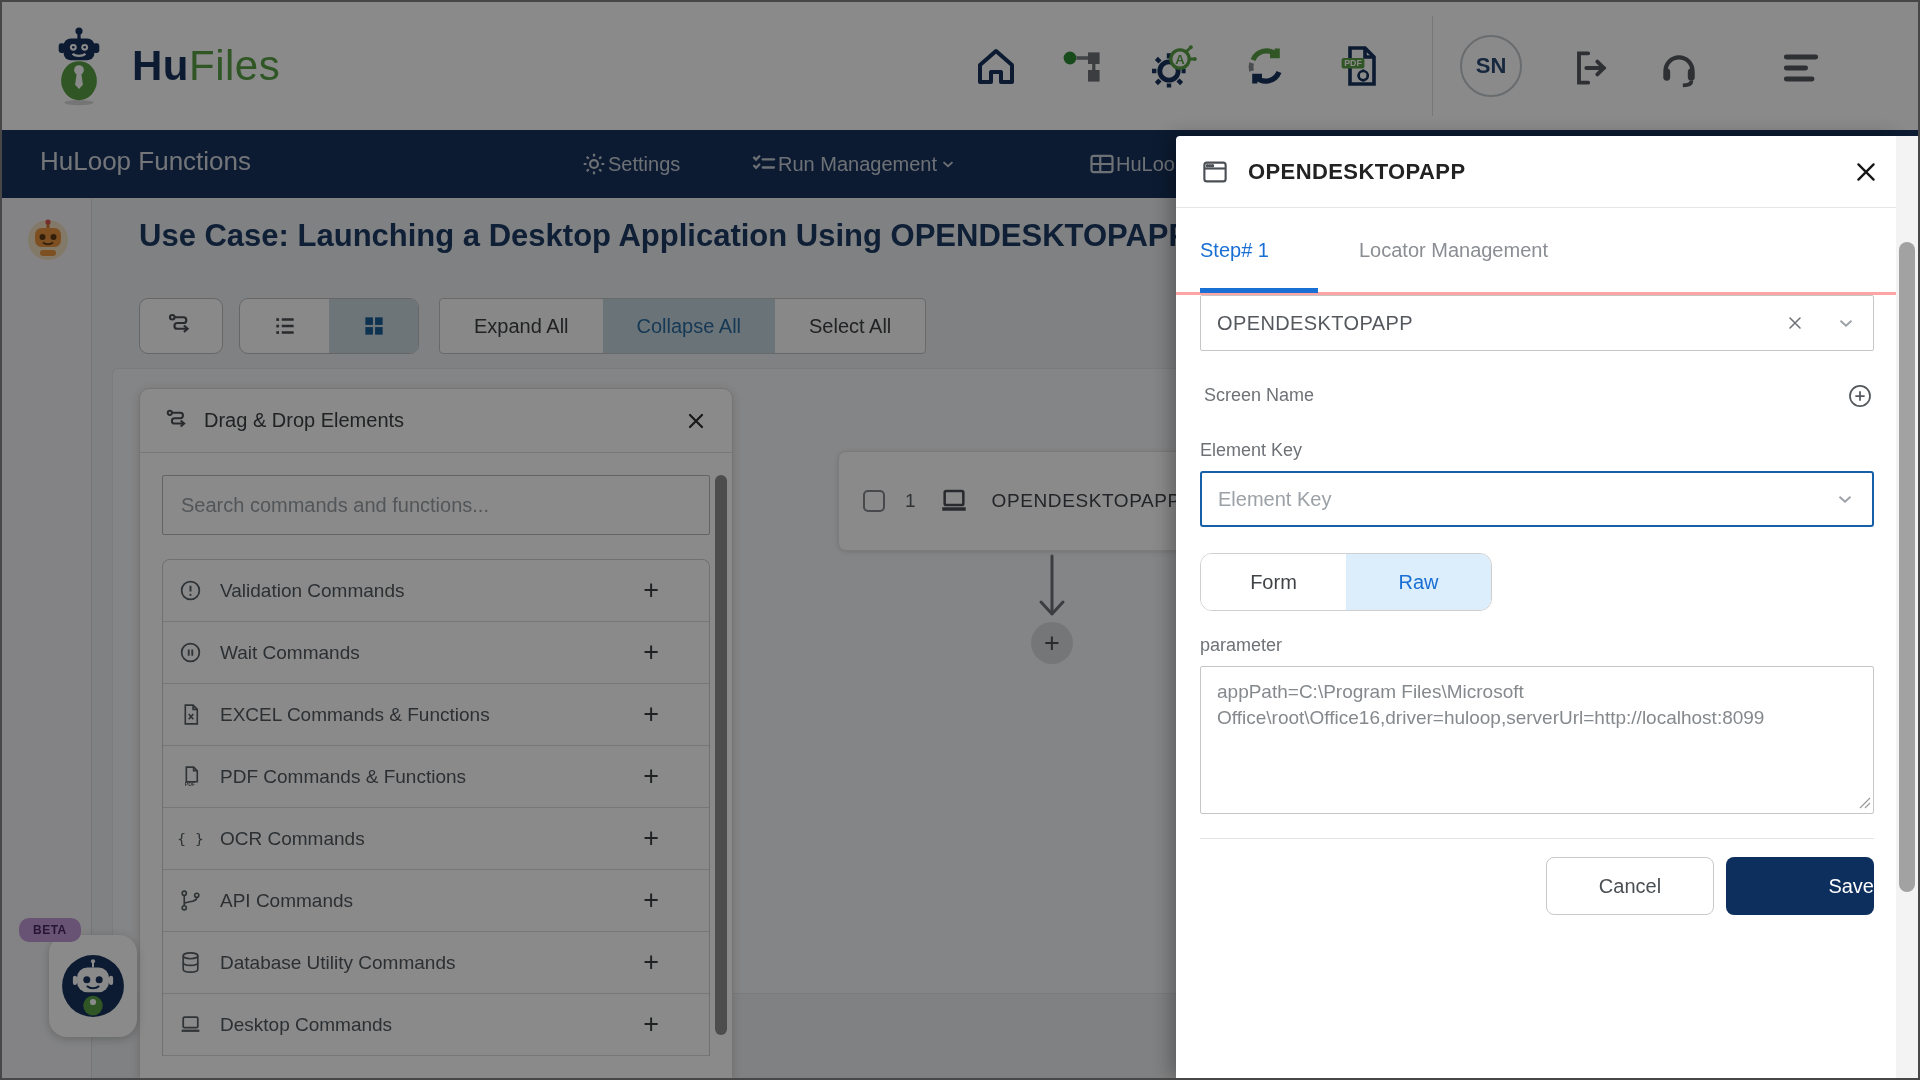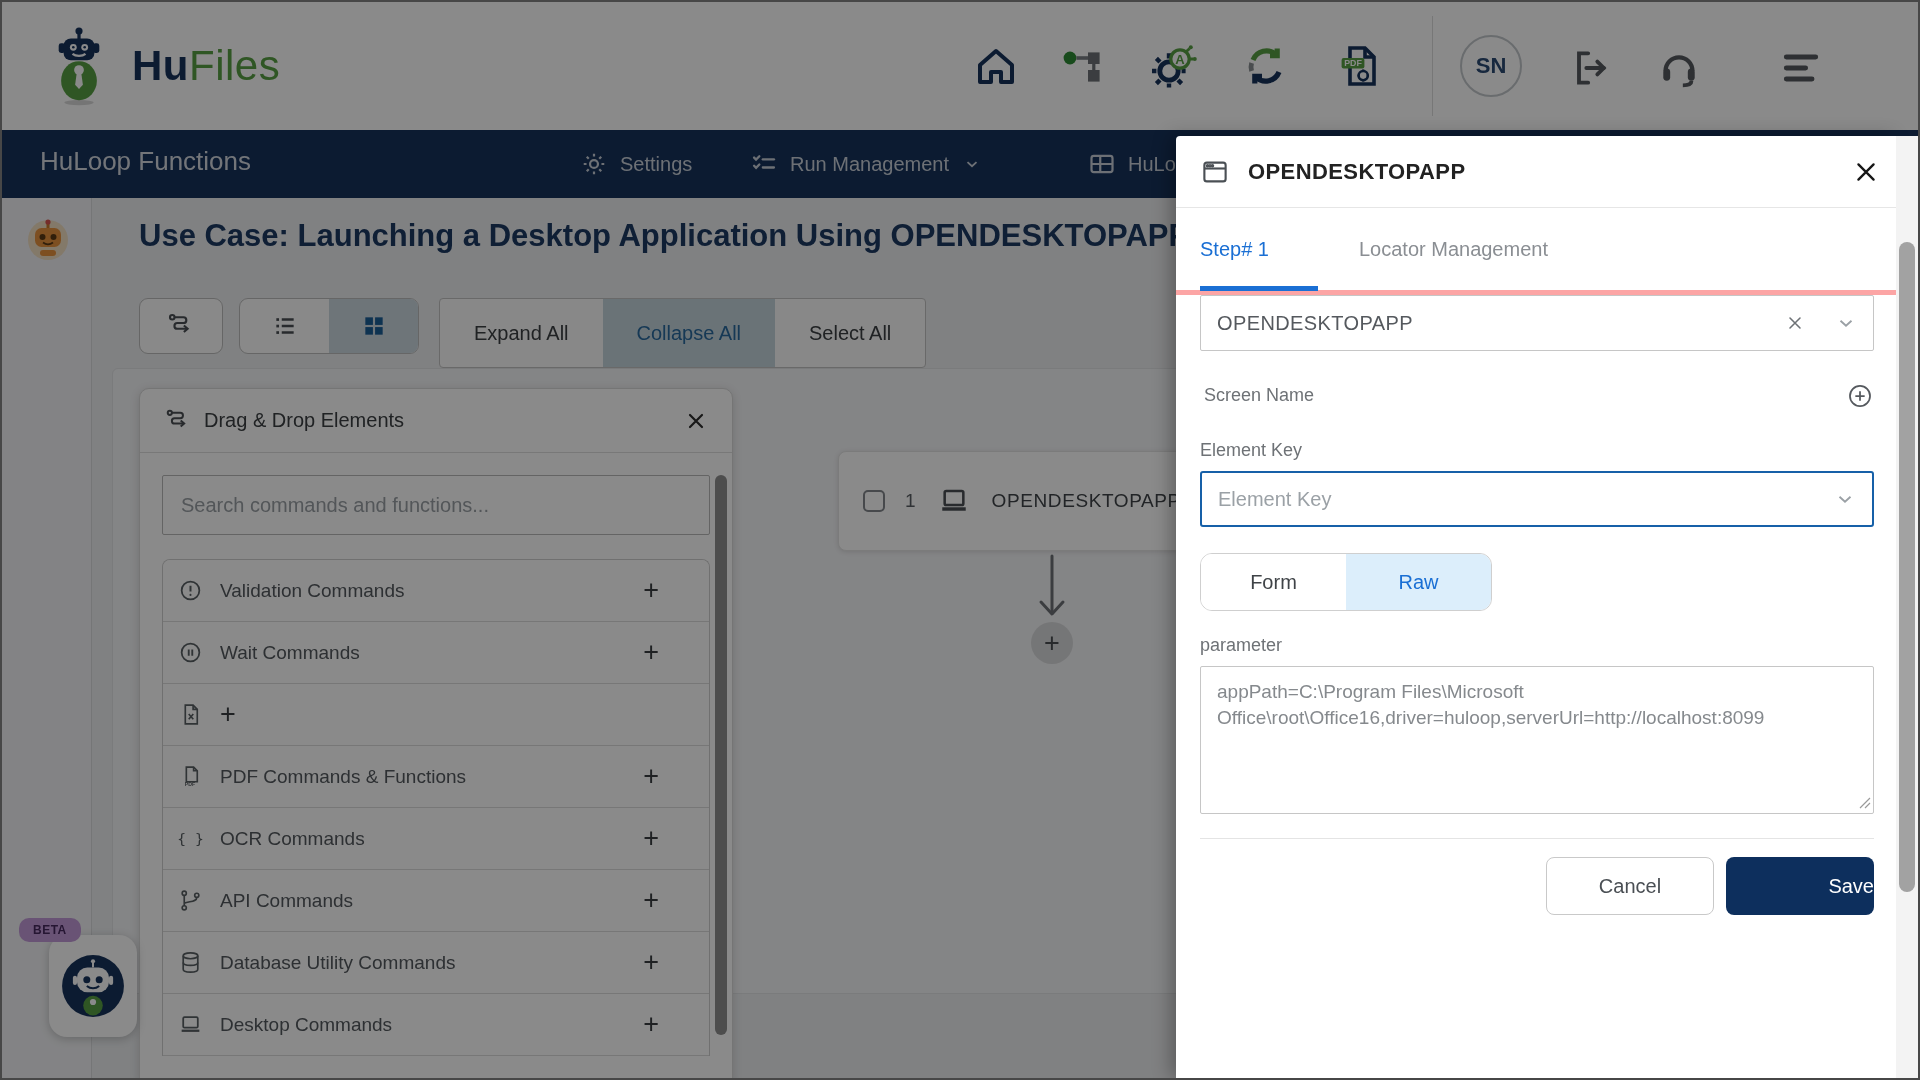--- a/index.html
+++ b/index.html
@@ -18,38 +18,38 @@
   .logo-text .loop{color:#58a044;font-weight:400;}
   .hbtn{position:absolute;top:40px;width:48px;height:48px;background:none;border:none;color:#17335c;cursor:pointer;}
   .hbtn svg{width:100%;height:100%;}
   .hdr-divider{position:absolute;left:1430px;top:14px;width:1px;height:100px;background:#dcdcdc;}
   .avatar{position:absolute;left:1458px;top:33px;width:62px;height:62px;border:2px solid #c3c7cb;border-radius:50%;
     background:#fff;color:#2c4a73;font-weight:700;font-size:22px;display:flex;align-items:center;justify-content:center;cursor:pointer;}
   .gray-ic{color:#55595e;}
   
   .navbar{position:absolute;left:0;top:128px;right:0;height:68px;background:#17335c;}
   .nav-title{position:absolute;left:18px;top:16px;font-size:26px;color:#d4d9e0;margin-left:20px;}
-  .nav-item{position:absolute;top:0;height:68px;display:flex;align-items:center;gap:12px;font-size:20px;color:#c9d0d9;cursor:pointer;background:none;border:none;}
+  .nav-item{position:absolute;top:0;height:68px;display:flex;align-items:center;font-size:20px;color:#c9d0d9;cursor:pointer;background:none;border:none;}
   .nav-item svg{width:28px;height:28px;}
   .nav-settings{left:578px;}
   .nav-runmgmt{left:748px;}
   .nav-hul{left:1086px;}
   .chev-sm{width:18px !important;height:18px !important;margin-left:2px;}
   
   .left-rail{position:absolute;left:0;top:196px;bottom:0;width:90px;background:#f2f3f5;border-right:1px solid #d9dbdd;}
   .rail-bot{position:absolute;left:22px;top:16px;width:48px;height:48px;cursor:pointer;background:none;border:none;}
   .page-title{position:absolute;left:137px;top:216px;font-size:31px;font-weight:700;color:#1d3a63;white-space:nowrap;}
   .toolbar-btn{position:absolute;top:296px;height:56px;background:#fdfdfd;border:1px solid #bdbdbd;border-radius:9px;color:#4a4f54;cursor:pointer;}
   .tb-flow{left:137px;width:84px;}
   .tb-flow svg{width:30px;height:30px;vertical-align:middle;}
   .view-toggle{position:absolute;left:237px;top:296px;width:180px;height:56px;border:1px solid #bdbdbd;border-radius:9px;display:flex;overflow:hidden;background:#fdfdfd;}
   .view-btn{flex:1;border:none;background:transparent;color:#4a4f54;cursor:pointer;display:flex;align-items:center;justify-content:center;}
   .view-btn svg{width:26px;height:26px;}
   .view-btn.active{background:#ccd8e0;color:#1b5e97;}
-  .expand-group{position:absolute;left:437px;top:296px;height:70px;border:1px solid #c2c2c2;border-radius:4px;display:flex;overflow:hidden;background:#fbfbfb;}
+  .expand-group{position:absolute;left:437px;top:296px;height:56px;border:1px solid #c2c2c2;border-radius:4px;display:flex;overflow:hidden;background:#fbfbfb;}
   .txt-btn{border:none;background:transparent;font-size:20px;color:#3c4043;padding:0 34px;cursor:pointer;font-family:inherit;}
   .txt-btn.active{background:#c5d4dd;color:#2a6a9e;}
   
   .canvas-area{position:absolute;left:110px;top:366px;width:1810px;height:626px;background:#f4f5f7;border:1px solid #e1e3e5;border-radius:6px;}
   .node-card{position:absolute;left:836px;top:449px;width:400px;height:100px;background:#fff;border:1px solid #e4e4e4;border-radius:8px;
     box-shadow:0 1px 5px rgba(0,0,0,.12);display:flex;align-items:center;gap:20px;padding-left:24px;cursor:pointer;}
   .node-check{width:22px;height:22px;border:2px solid #83888d;border-radius:5px;background:#fff;cursor:pointer;flex:0 0 auto;}
   .node-index{font-size:19px;color:#5a5f64;}
   .node-card svg{width:36px;height:32px;color:#4a4f54;}
   .node-label{font-size:19px;color:#3f4448;letter-spacing:.6px;white-space:nowrap;}
@@ -83,21 +83,21 @@
   
   .overlay{position:absolute;inset:0;background:rgba(0,0,0,.46);z-index:50;}
   
   .side-panel{position:absolute;left:1174px;top:134px;width:722px;bottom:0;background:#fff;z-index:60;
     box-shadow:-6px 0 18px rgba(0,0,0,.28);border-radius:4px 0 0 0;}
   .sp-header{height:72px;display:flex;align-items:center;padding:0 18px 0 24px;border-bottom:1px solid #e6e6e6;}
   .sp-header .win-ic{width:30px;height:30px;color:#4a4f54;}
   .sp-title{margin-left:18px;font-size:22px;font-weight:700;color:#222;letter-spacing:.4px;}
   .sp-close{margin-left:auto;background:none;border:none;width:28px;height:28px;color:#161616;cursor:pointer;}
   .sp-close svg{width:100%;height:100%;}
-  .sp-tabs{position:relative;height:87px;display:flex;align-items:center;gap:90px;padding:0 24px;border-bottom:5px solid #fca5a5;}
+  .sp-tabs{position:relative;height:87px;display:flex;align-items:center;gap:90px;padding:0 24px;border-bottom:3px solid #fca5a5;}
   .tab{background:none;border:none;font-size:20px;cursor:pointer;font-family:inherit;}
   .tab-step{color:#1a6fd4;}
   .tab-locator{color:#8a8e93;}
   .tab-underline{position:absolute;left:24px;bottom:-1px;width:118px;height:5px;background:#1a6fd4;}
   .sp-body{padding:0 24px;}
   .f-label{display:block;font-size:18px;color:#6e7276;}
   .lbl-action{margin:26px 0 10px;}
   .lbl-screen{margin:4px;}
   .lbl-element{margin:30px 0 10px;}
   .lbl-param{margin:24px 0 10px;}
@@ -360,20 +360,21 @@
         </svg>
         <span class="lbl">Wait Commands</span>
         <span class="plus">+</span>
       </li>
       <li class="dp-item">
         <svg viewBox="0 0 24 24" fill="none" stroke="currentColor" stroke-width="1.6">
           <path d="M7 3h7.5L18.5 7V21H7z"></path>
             <path d="M14.5 3v4h4"></path>
             <path d="M10.3 11.5l4.4 5M14.7 11.5l-4.4 5"></path>
         </svg>
+        <span class="lbl">EXCEL Commands &amp; Functions</span>
         <span class="plus">+</span>
       </li>
       <li class="dp-item">
         <svg viewBox="0 0 24 24" fill="none" stroke="currentColor" stroke-width="1.6">
           <path d="M8 3h7L18.5 6.5V17H8z"></path>
             <path d="M15 3v3.5h3.5"></path>
           <text x="11.5" y="21.5" text-anchor="middle" font-size="5" font-weight="bold" fill="currentColor" stroke="none">PDF</text>
         </svg>
         <span class="lbl">PDF Commands &amp; Functions</span>
         <span class="plus">+</span>

